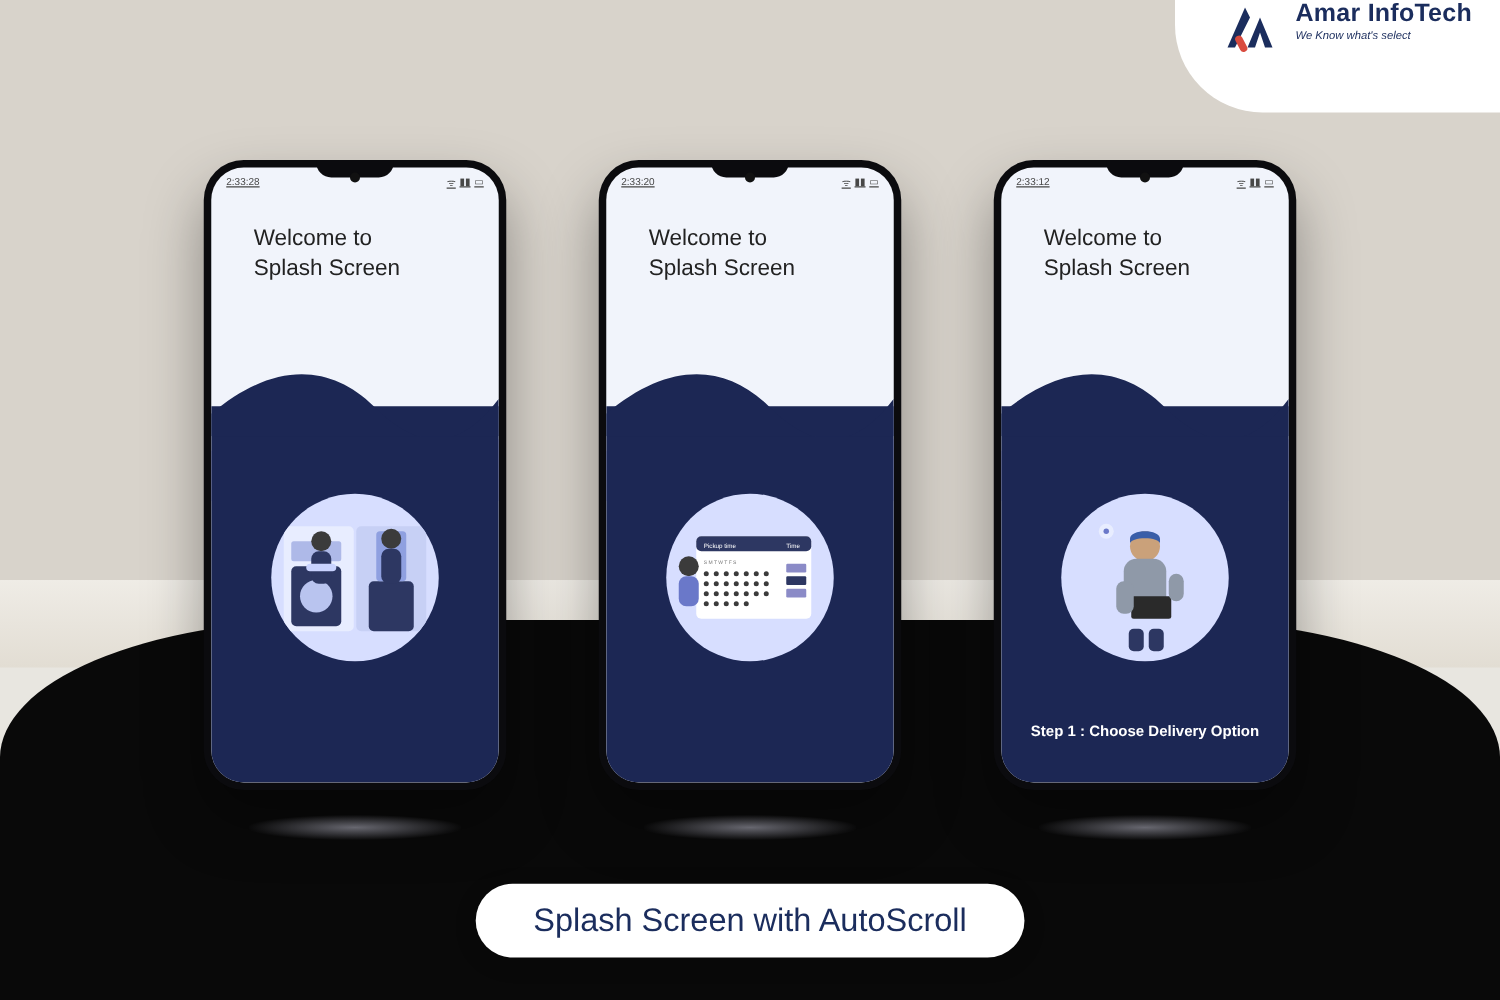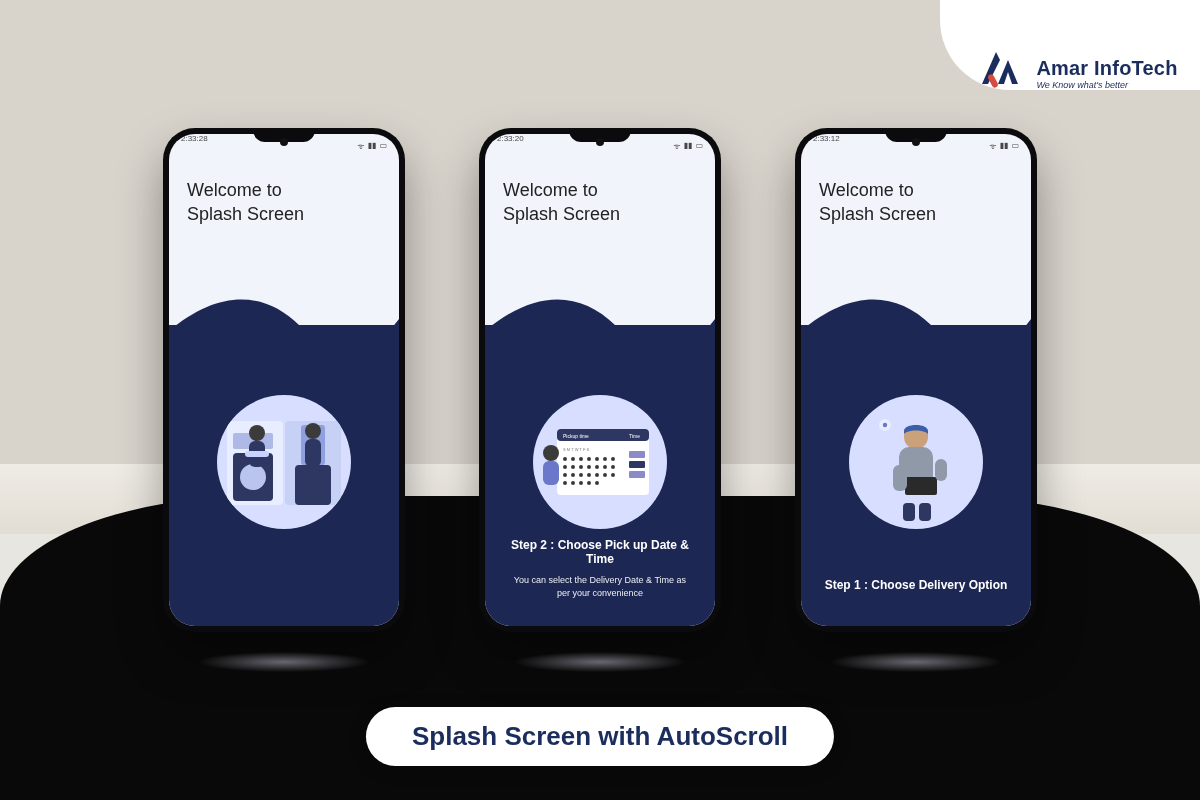--- a/index.html
+++ b/index.html
@@ -2,77 +2,77 @@
 <html><head>
 <meta charset="utf-8">
 <style>
 * { margin: 0; padding: 0; box-sizing: border-box; }
 body { font-family: -apple-system, BlinkMacSystemFont, 'Segoe UI', Arial, sans-serif; width: 1200px; height: 800px; overflow: hidden; position: relative; }
 
 .scene { width: 1200px; height: 800px; position: relative; background: linear-gradient(180deg, #d8d3cb 0%, #d8d3cb 58%, #e8e6e0 58%, #e8e6e0 62%); }
 .table-surface { position: absolute; top: 58%; left: 0; right: 0; height: 70px; background: linear-gradient(180deg, #efece6 0%, #e2ddd3 100%); }
 .black-curve { position: absolute; top: 62%; left: 0; right: 0; bottom: 0; background: #090909; border-radius: 260px 260px 0 0 / 110px 110px 0 0; }
 
-.logo-badge { position: absolute; top: 0; right: 0; width: 260px; height: 90px; background: #fff; border-bottom-left-radius: 70px; display: flex; align-items: flex-end; justify-content: center; gap: 12px; padding-left: 14px; }
+.logo-badge { position: absolute; top: 0; right: 0; width: 260px; height: 90px; background: #fff; border-bottom-left-radius: 70px; display: flex; align-items: flex-start; justify-content: center; gap: 12px; padding-left: 14px; }
 .logo-mark { width: 48px; height: 44px; position: relative; }
 .logo-mark svg { width: 100%; height: 100%; }
 .logo-text { display: flex; flex-direction: column; }
 .logo-title { font-size: 20px; font-weight: 700; color: #1b2d5d; letter-spacing: .2px; }
 .logo-tagline { font-size: 9px; color: #1b2d5d; font-style: italic; }
 
 .phones { position: absolute; top: 128px; left: 0; right: 0; display: flex; justify-content: center; gap: 74px; }
 
 .phone { width: 242px; height: 504px; background: #0b0b0e; border-radius: 32px; padding: 6px; position: relative; box-shadow: 0 24px 46px rgba(0,0,0,.35); }
 .phone-screen { width: 100%; height: 100%; border-radius: 26px; background: #f1f4fb; overflow: hidden; position: relative; }
 .phone-speaker { position: absolute; top: 0; left: 50%; transform: translateX(-50%); width: 62px; height: 14px; background: #0b0b0e; border-radius: 0 0 12px 12px; z-index: 4; }
 .phone-camdot { position: absolute; top: 10px; left: 50%; transform: translateX(-50%); width: 8px; height: 8px; background: #111; border-radius: 50%; z-index: 5; }
 
-.status-bar { height: 22px; display: flex; justify-content: space-between; padding: 0 12px; font-size: 8px; color: #474747; position: relative; z-index: 3; }
+.status-bar { height: 22px; display: flex; align-items: center; justify-content: space-between; padding: 0 12px; font-size: 8px; color: #474747; position: relative; z-index: 3; text-decoration: underline; }
 .status-icons { display: flex; gap: 3px; align-items: center; }
 .status-icons span { font-size: 8px; }
 
-.upper { height: 38%; padding: 22px 22px 0 18px; }
+.upper { height: 38%; padding: 22px 22px 0 34px; }
 .welcome-line { font-size: 18px; color: #222; font-weight: 500; line-height: 1.35; }
 
 .wave-wrap { position: absolute; top: 36%; left: 0; right: 0; bottom: 0; }
 .wave-light { position: absolute; top: 0; left: 0; right: 0; height: 90px; }
 .wave-dark { position: absolute; top: 14px; left: 0; right: 0; bottom: 0; background: #1c2754; }
 .wave-dark svg, .wave-light svg { width: 100%; height: 100%; display: block; }
 
 .illus-circle { position: absolute; top: 84px; left: 50%; transform: translateX(-50%); width: 134px; height: 134px; border-radius: 50%; background: #d7deff; overflow: hidden; display: flex; align-items: center; justify-content: center; }
 .illus-circle svg { width: 100%; height: 100%; }
 
 .step-block { position: absolute; bottom: 26px; left: 0; right: 0; padding: 0 18px; text-align: center; color: #fff; }
 .step-title { font-size: 12px; font-weight: 700; margin-bottom: 8px; }
 .step-desc { font-size: 9px; line-height: 1.45; opacity: .92; padding: 0 4px; }
 
 .shadow-spot { width: 170px; height: 20px; background: radial-gradient(ellipse at center, rgba(120,120,130,.85) 0%, rgba(0,0,0,0) 72%); }
 .shadow-row { position: absolute; top: 652px; left: 0; right: 0; display: flex; justify-content: center; gap: 146px; }
 
 .caption-pill { position: absolute; bottom: 34px; left: 50%; transform: translateX(-50%); background: #fff; border-radius: 40px; padding: 14px 46px; box-shadow: 0 4px 18px rgba(0,0,0,.18); }
-.caption-text { font-size: 26px; font-weight: 700; color: #1b2d5d; white-space: nowrap; }
+.caption-text { font-size: 26px; font-weight: 400; color: #1b2d5d; white-space: nowrap; }
 </style>
 </head>
 <body>
 
 <div class="scene">
   <div class="table-surface"></div>
   <div class="black-curve"></div>
 
   <div class="logo-badge">
     <div class="logo-mark">
       <svg viewBox="0 0 48 44">
         <path d="M6 38 L20 6 L24 14 L12 38 Z" fill="#1b2d5d"></path>
         <path d="M22 38 L32 14 L42 38 L36 38 L32 26 L28 38 Z" fill="#1b2d5d"></path>
         <rect x="14" y="28" width="6" height="14" rx="3" transform="rotate(-28 17 35)" fill="#d94b3f"></rect>
       </svg>
     </div>
     <div class="logo-text">
       <div class="logo-title">Amar InfoTech</div>
-      <div class="logo-tagline">We Know what's better</div>
+      <div class="logo-tagline">We Know what's select</div>
     </div>
   </div>
 
   <div class="phones">
 
     <div class="phone">
       <div class="phone-speaker"></div>
       <div class="phone-camdot"></div>
       <div class="phone-screen">
         <div class="status-bar">
@@ -184,24 +184,20 @@
                 <circle cx="32" cy="88" r="2"></circle>
                   <circle cx="40" cy="88" r="2"></circle>
                   <circle cx="48" cy="88" r="2"></circle>
                   <circle cx="56" cy="88" r="2"></circle>
                   <circle cx="64" cy="88" r="2"></circle>
               </g>
               <circle cx="18" cy="58" r="8" fill="#3b3b3b"></circle>
               <rect x="10" y="66" width="16" height="24" rx="6" fill="#6a78c9"></rect>
             </svg>
           </div>
-          <div class="step-block">
-            <div class="step-title">Step 2 : Choose Pick up Date &amp; Time</div>
-            <div class="step-desc">You can select the Delivery Date &amp; Time as per your convenience</div>
-          </div>
         </div>
       </div>
     </div>
 
     <div class="phone">
       <div class="phone-speaker"></div>
       <div class="phone-camdot"></div>
       <div class="phone-screen">
         <div class="status-bar">
           <span>2:33:12</span>

